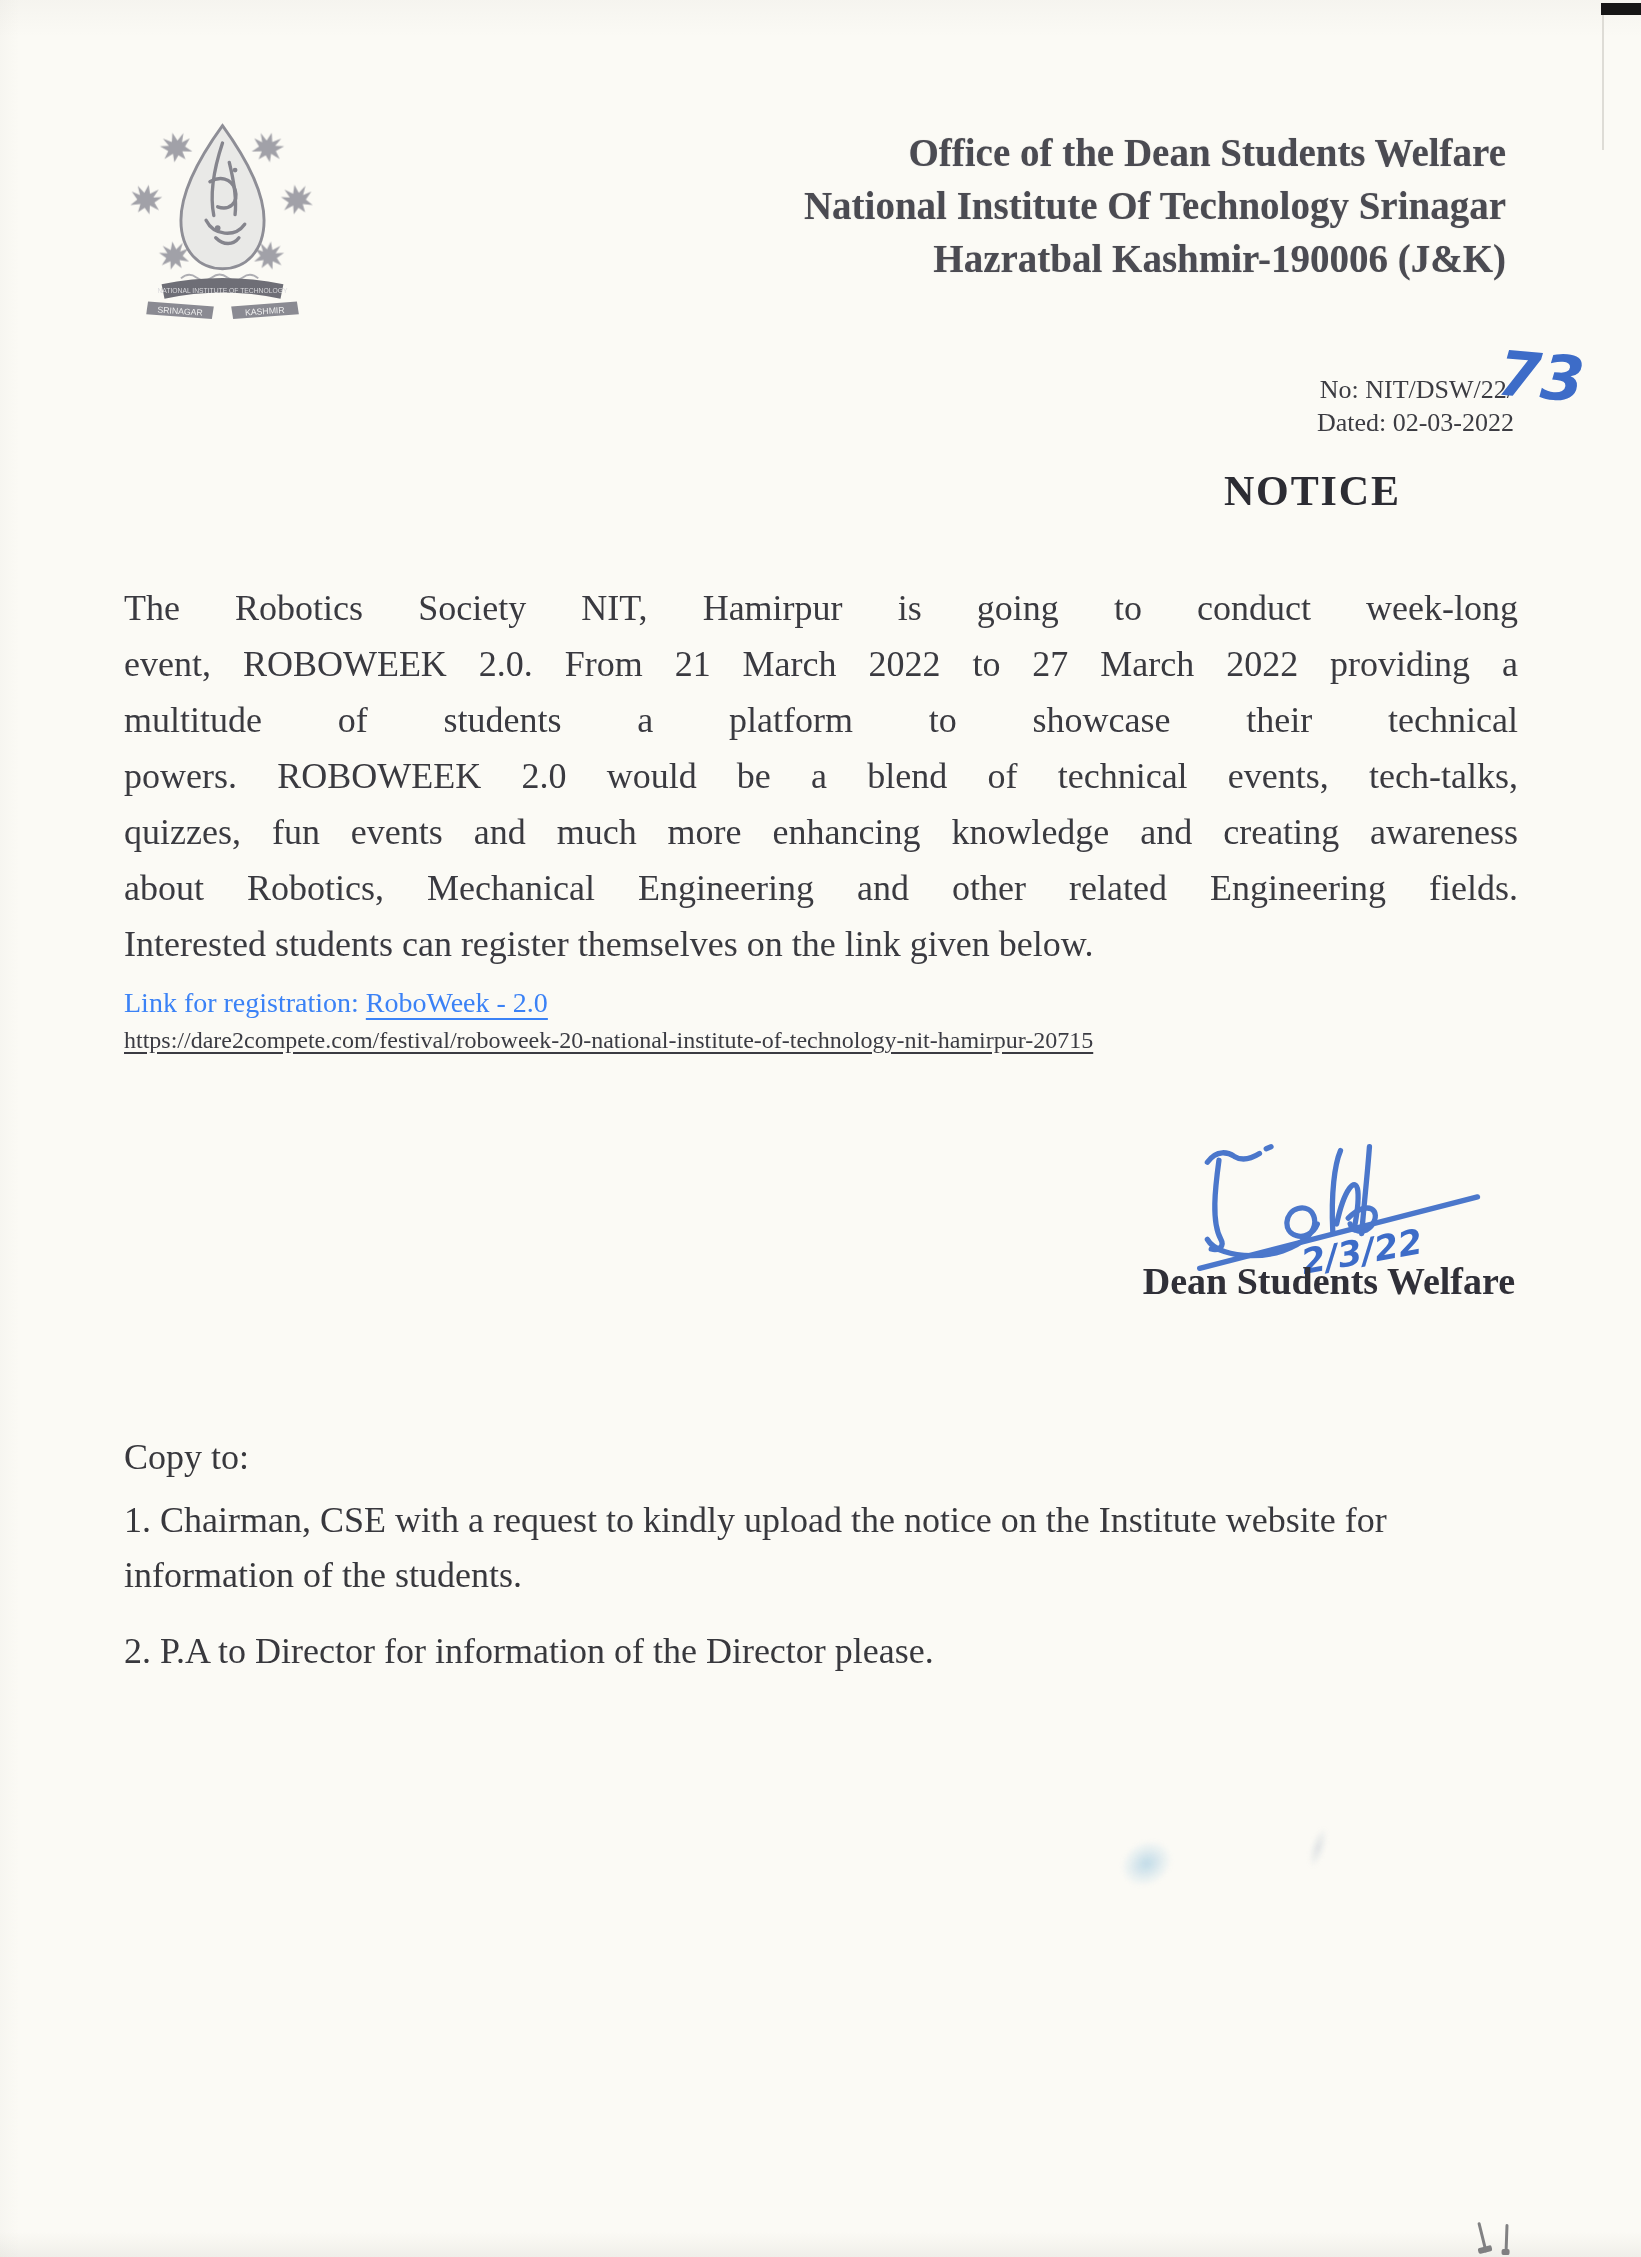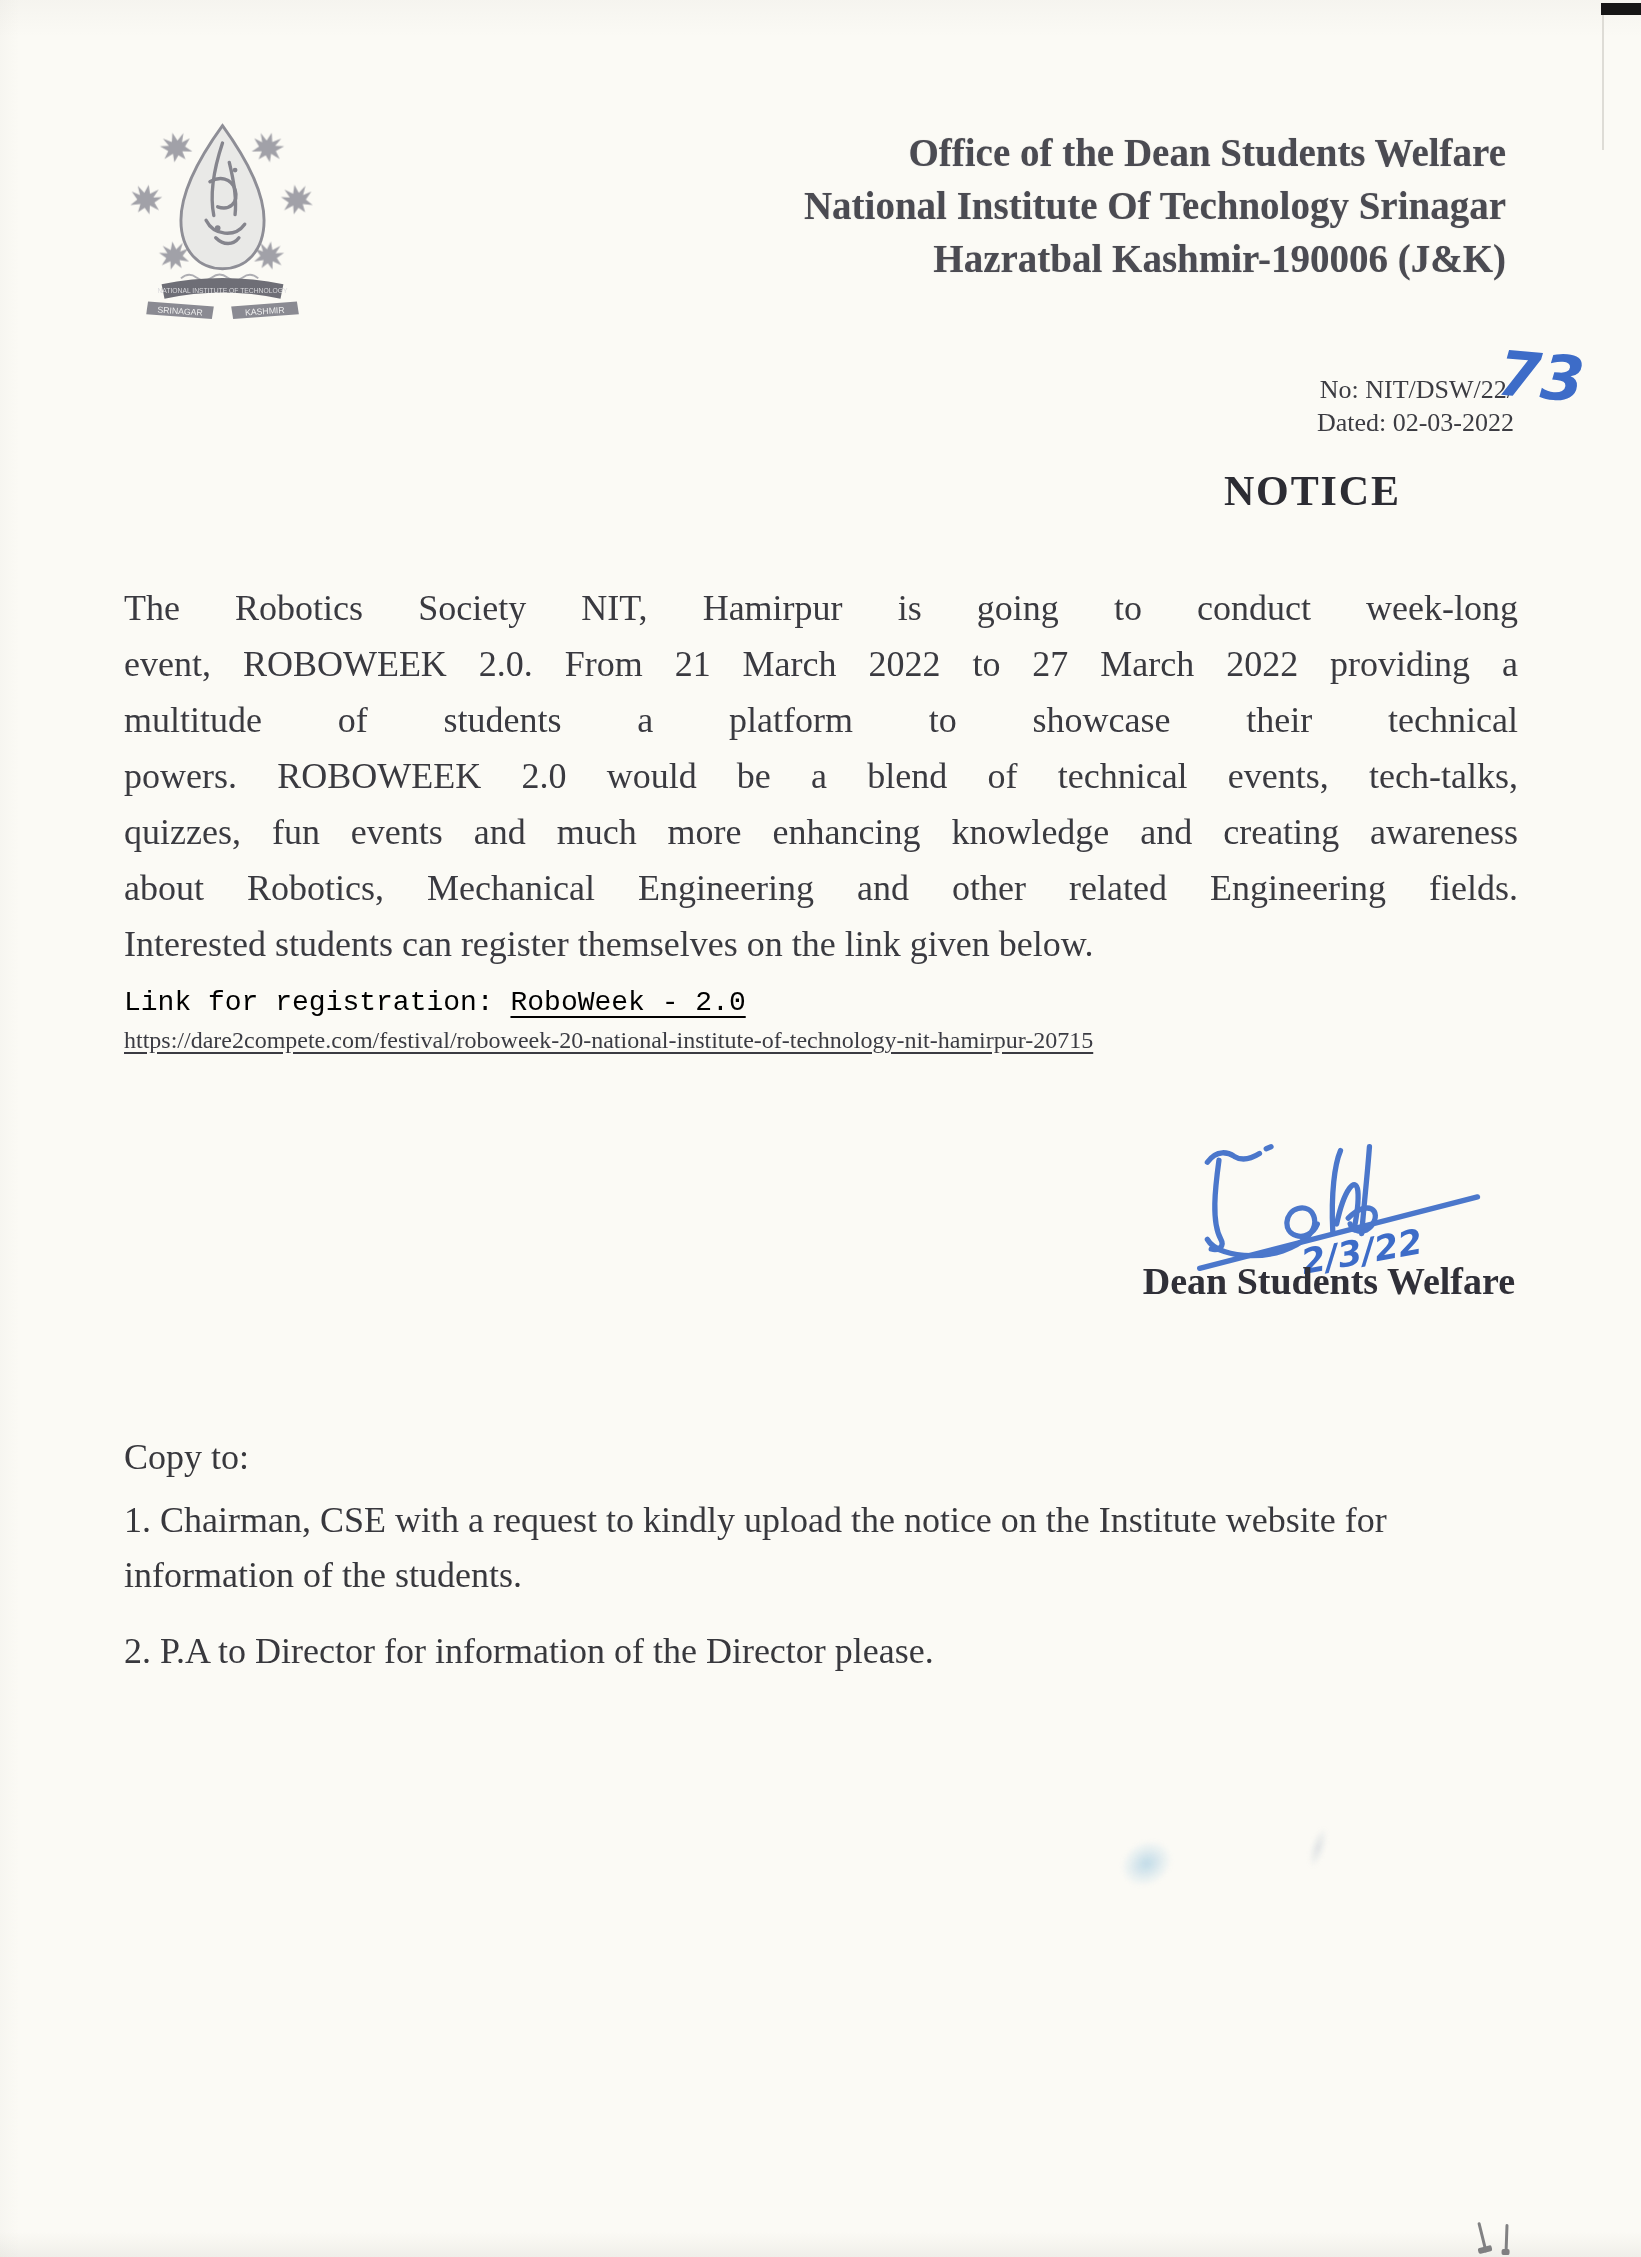--- a/index.html
+++ b/index.html
@@ -63,22 +63,22 @@
     left:0;top:467px;width:1401px;text-align:right;
     font-weight:bold;font-size:42px;letter-spacing:1.9px;color:#2c2c33;
   }
   .body-block{left:124px;top:580px;width:1394px;font-size:36px;color:#3a3a40;}
   .body-line{height:56px;line-height:56px;text-align:justify;text-align-last:justify;white-space:nowrap;}
   .body-line.last{text-align:center;text-align-last:left;}
 
   
   .reg-line{
     left:124px;top:987px;
-    font-family:Liberation Mono, monospace;
-    font-size:28px;color:#000000;
+    font-family:Liberation Serif, serif;
+    font-size:28px;color:#3b82f6;
   }
   .reg-link{text-decoration:underline;text-underline-offset:5.8px;cursor:pointer;}
   .url-line{
     left:124px;top:1027px;
     font-size:24px;color:#3b3b42;
     text-decoration:underline;text-underline-offset:3.9px;cursor:pointer;
   }
 
   
   .signature{left:1190px;top:1135px;width:301px;height:147px;}

